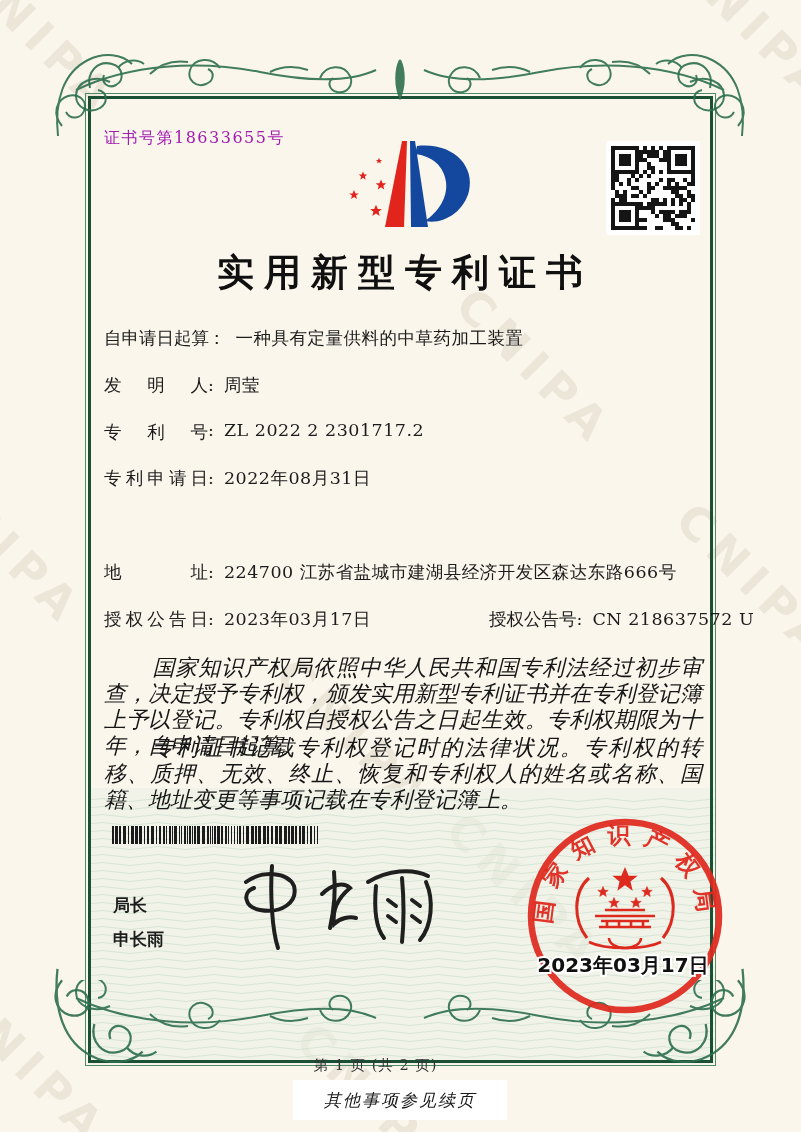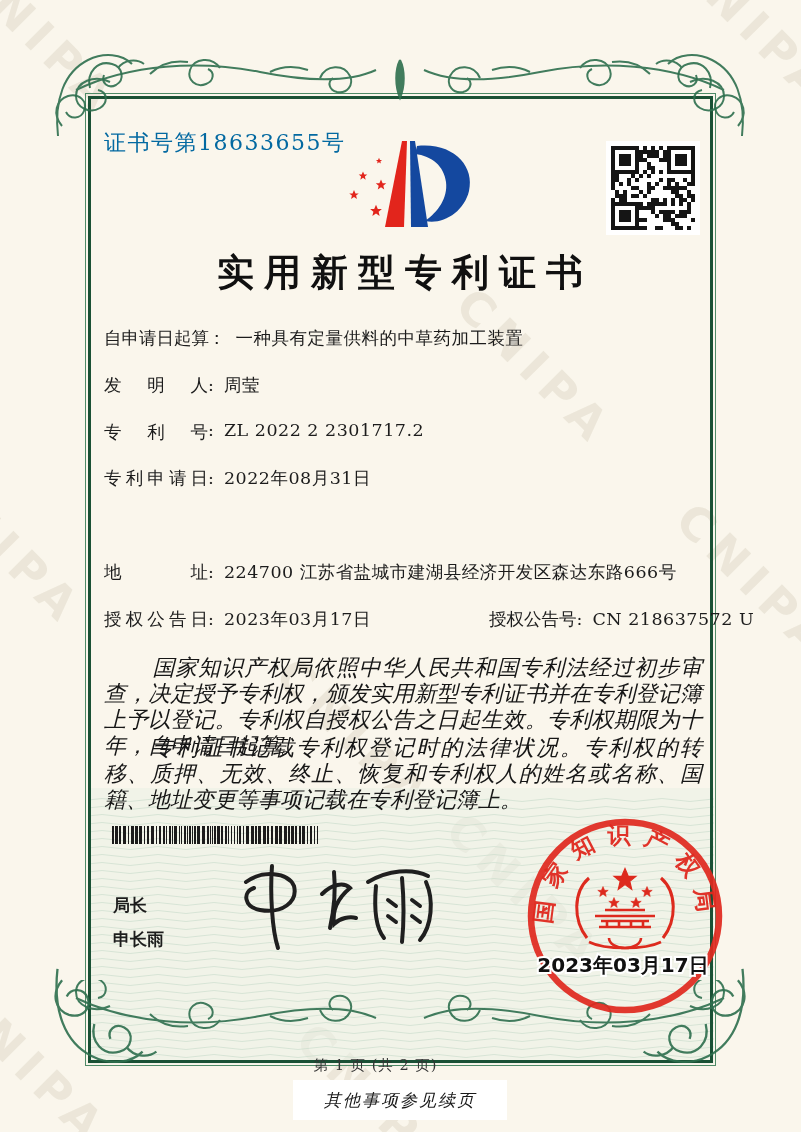--- a/index.html
+++ b/index.html
@@ -9,21 +9,21 @@
   
   .wm{position:absolute;font-family:"DejaVu Sans","Liberation Sans",sans-serif;font-weight:700;
       font-size:46px;letter-spacing:9px;color:#d9d2c0;opacity:.42;transform:rotate(45deg);
       white-space:nowrap;pointer-events:none;}
   
   .frame{position:absolute;left:85px;top:93px;width:629px;height:971px;border:1px solid #4e8b67;}
   .frame::before{content:'';position:absolute;inset:2px;border:3px solid #1a5135;}
   
   .orn{position:absolute;stroke:#2e6f4e;fill:none;stroke-width:2;opacity:.9;}
   
-  .certno{position:absolute;left:104px;top:128px;font-size:22px;letter-spacing:1.5px;color:#0369a1;}
+  .certno{position:absolute;left:104px;top:128px;font-size:16px;letter-spacing:1.5px;color:#a21caf;}
   .title{position:absolute;left:85px;top:248px;width:640px;text-align:center;font-size:37px;
          font-weight:700;letter-spacing:10px;color:#101010;}
   
   .row{position:absolute;left:104px;width:600px;font-size:17.5px;white-space:nowrap;}
   .lbl{display:inline-block;width:104px;text-align:justify;text-align-last:justify;vertical-align:top;}
   .colon{display:inline-block;margin-right:10px;}
   .val{letter-spacing:.5px;}
   .rfield{margin-left:118px;}
   
   .para{position:absolute;left:104px;width:598px;font-size:22px;line-height:26px;

